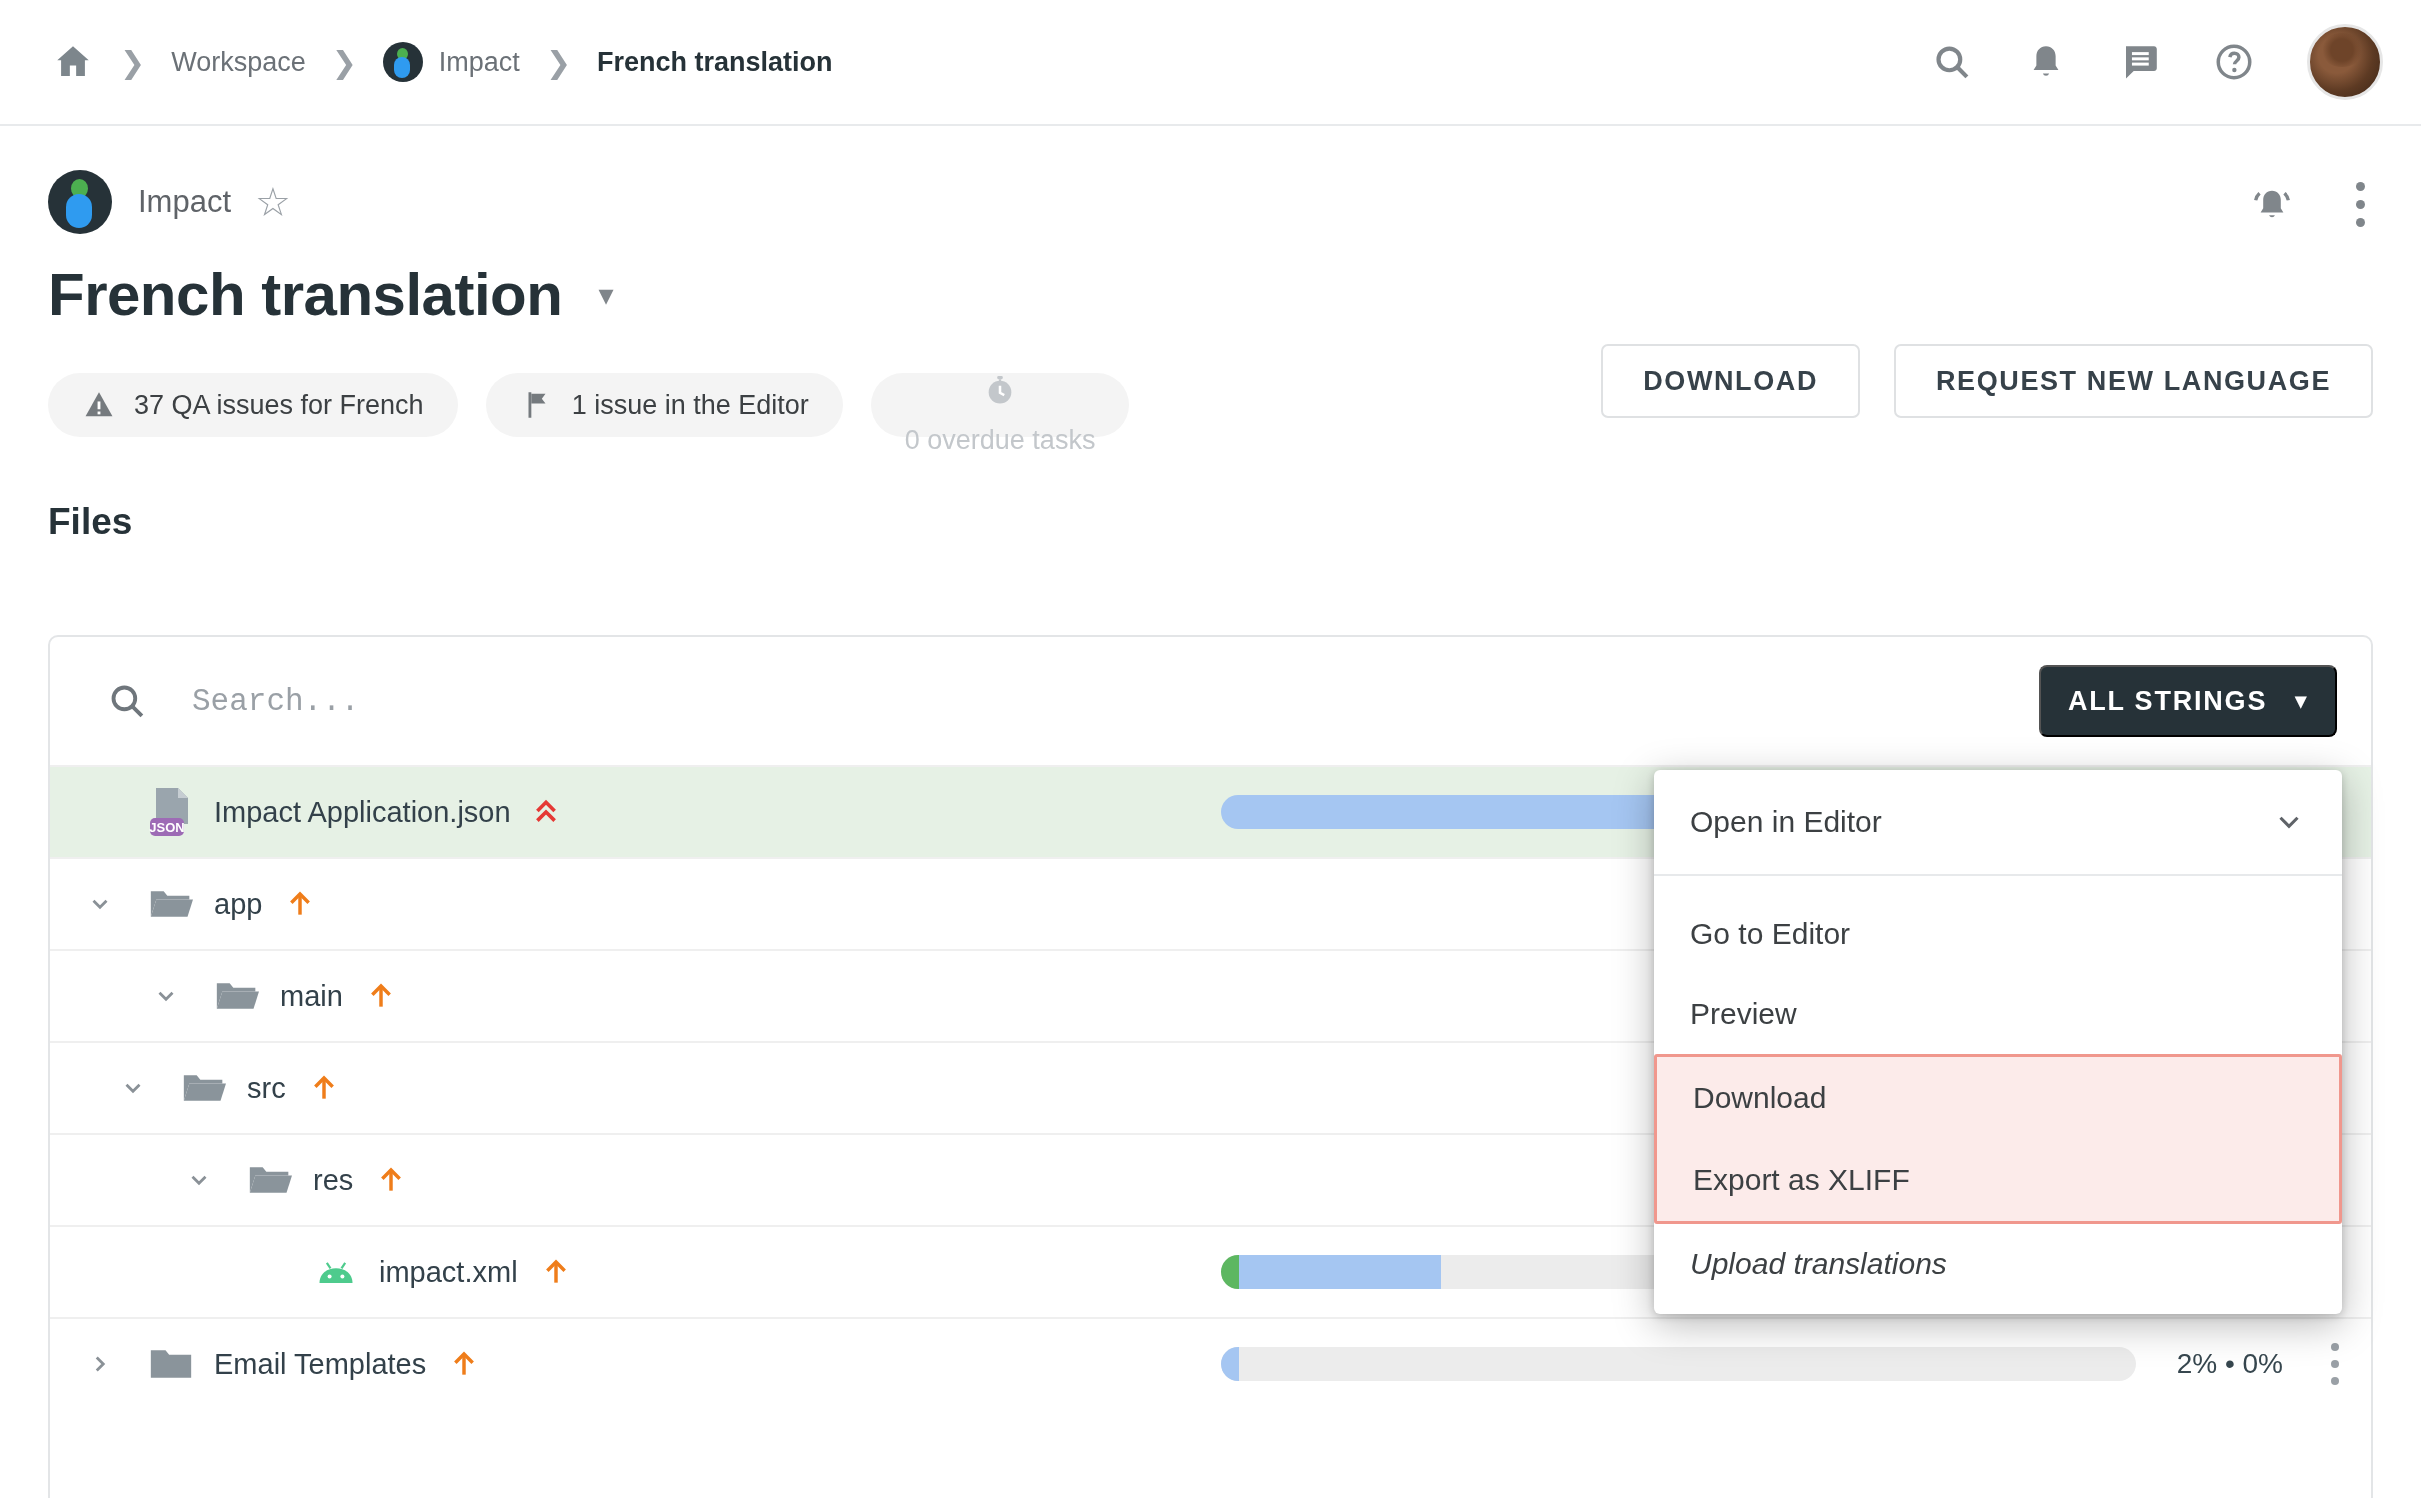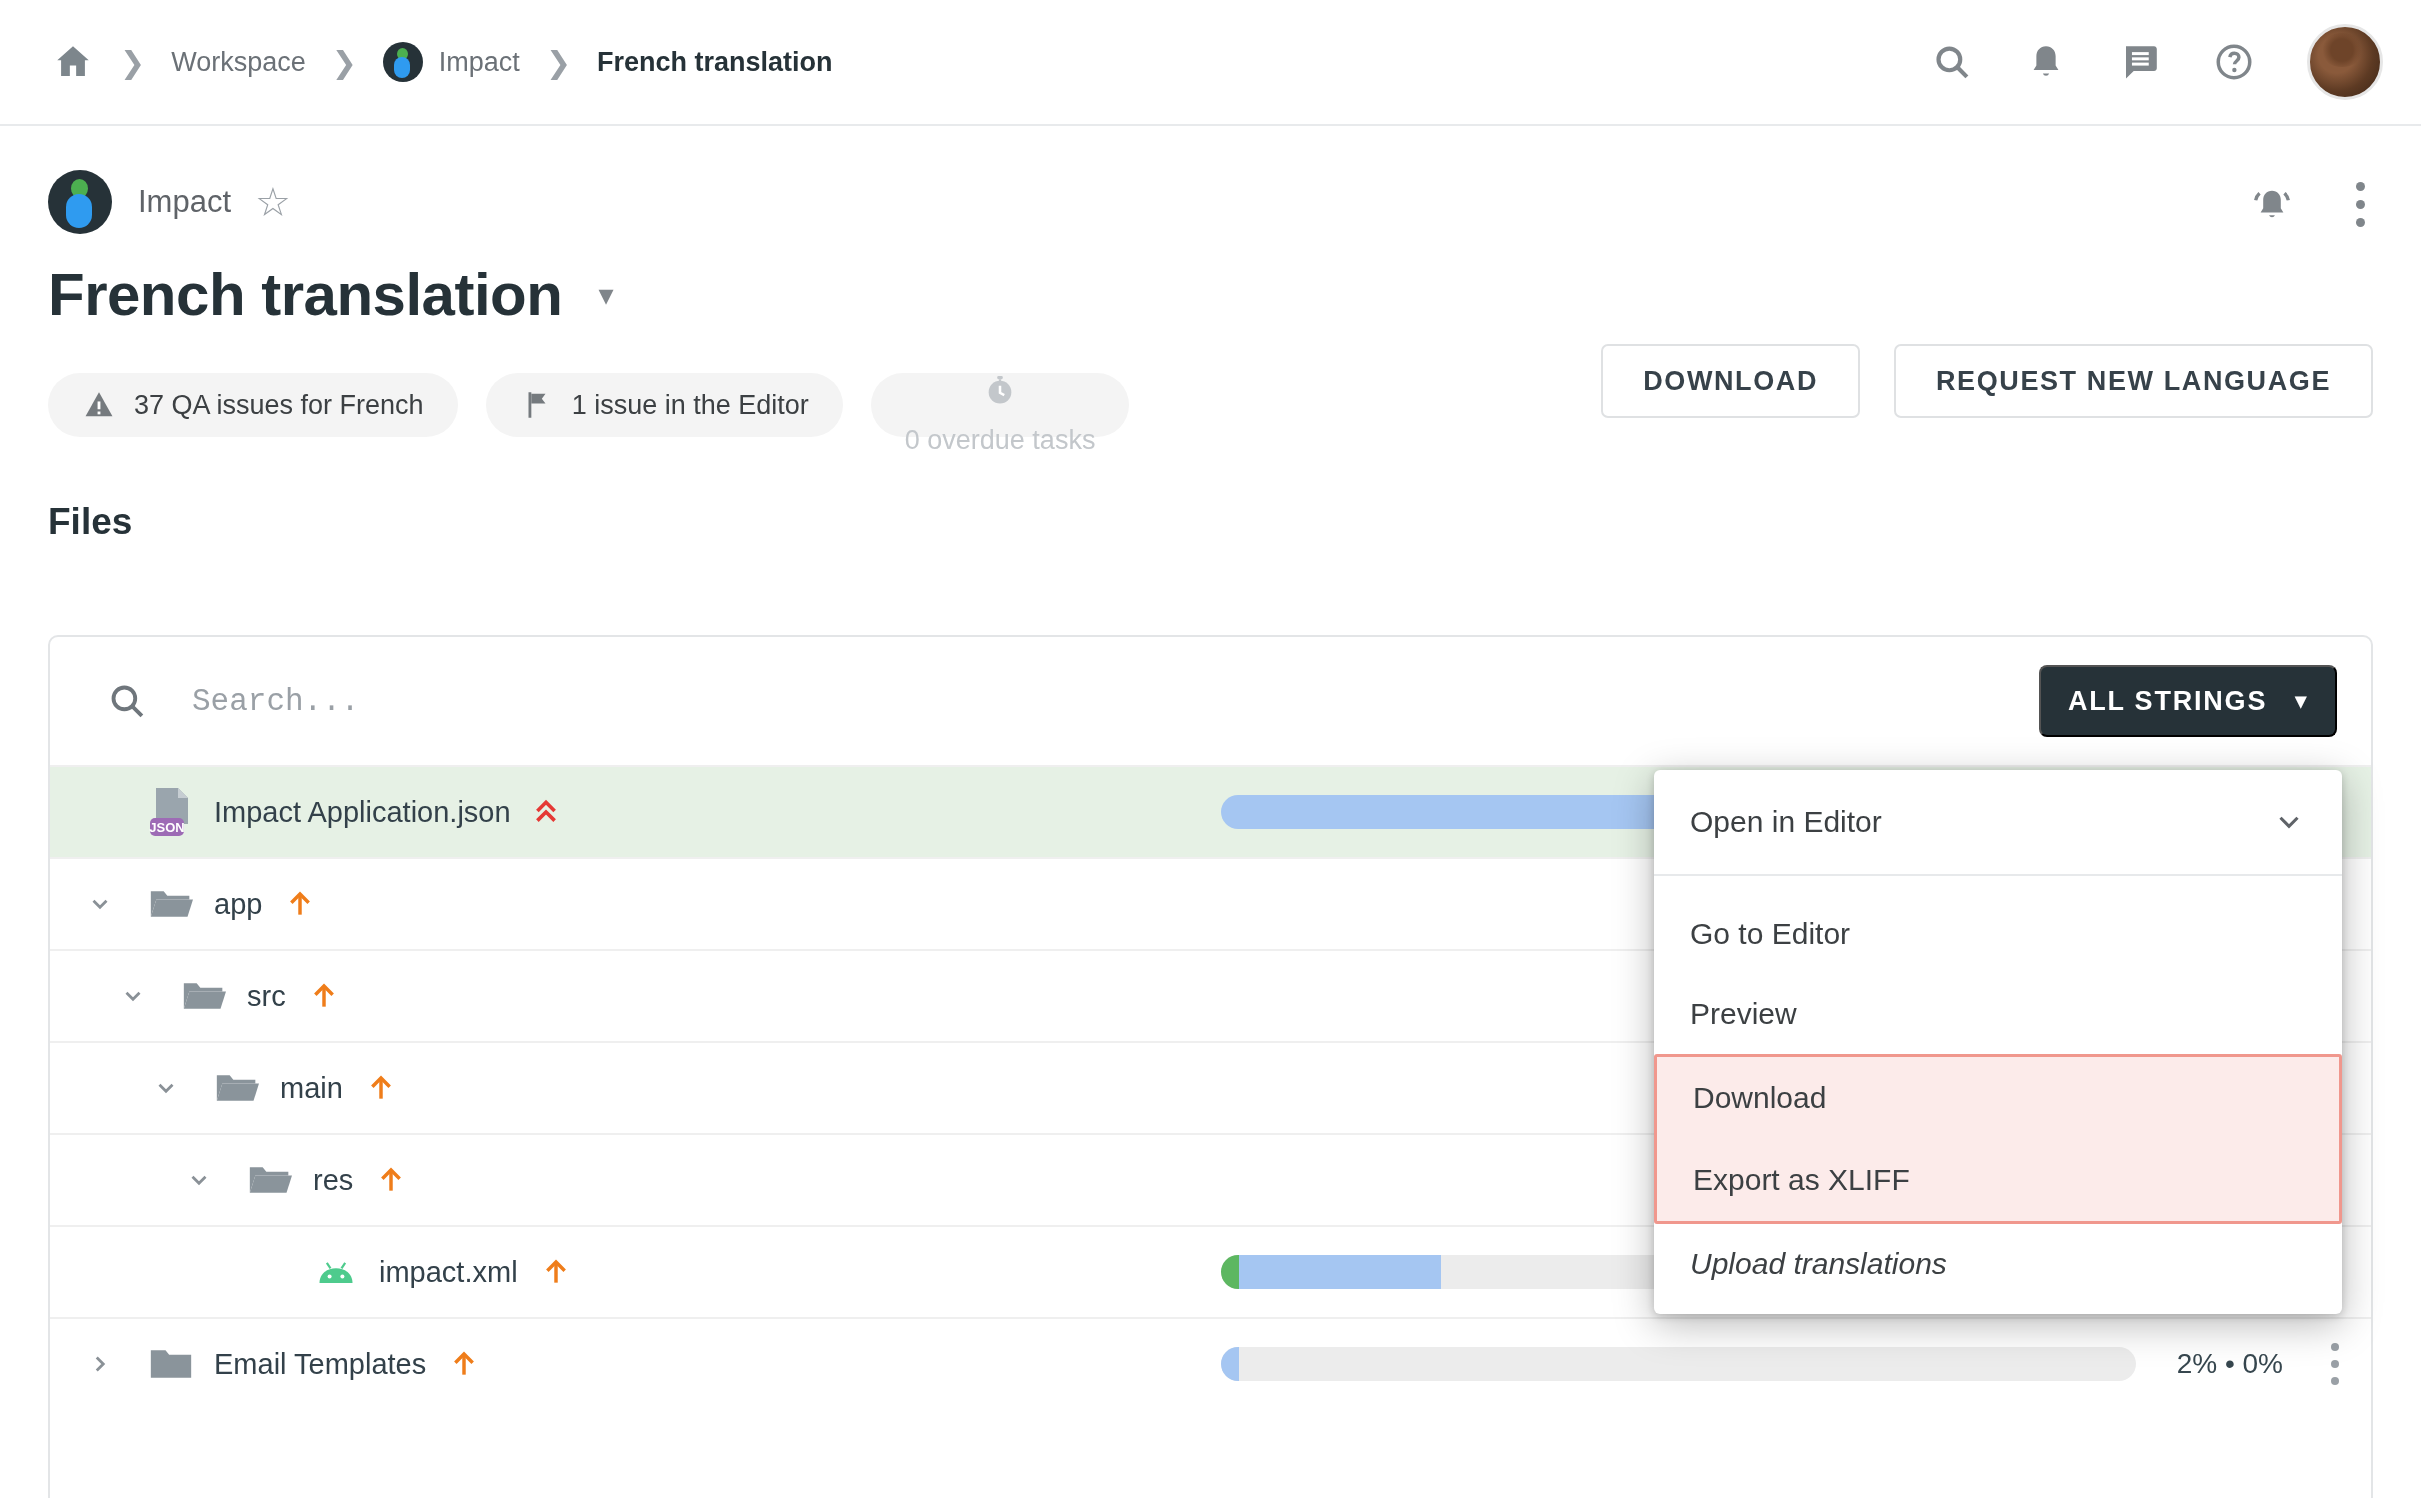--- a/index.html
+++ b/index.html
@@ -302,63 +302,63 @@
         </span>
     </div>
     <span class="row-kebab kebab">
         <i></i>
         <i></i>
         <i></i>
       </span>
   </div>
 
   <div class="frow">
+    <div class="tree-cell lvl2">
+      <span class="tw">
+          <svg viewBox="0 0 24 24" fill="none" stroke="#8a9197" stroke-width="2.6">
+            <path d="M6 9l6 6 6-6"></path>
+          </svg>
+        </span>
+      <span class="tree-gap"></span>
+      <span class="ficon">
+          <svg viewBox="0 0 48 40" width="44" height="38" fill="#8a949b">
+            <path d="M2 6h14l4 5h24v4H8L2 34z"></path>
+            <path d="M2 34 8 15h40l-6 19z"></path>
+          </svg>
+        </span>
+      <span class="fname">main</span>
+      <span class="uparrow icon">
+          <svg viewBox="0 0 24 24" width="32" height="32" fill="none" stroke="#ef7d1a" stroke-width="2.6">
+            <path d="M12 20V5"></path>
+            <path d="M5.5 11 12 4.5 18.5 11"></path>
+          </svg>
+        </span>
+    </div>
+    <span class="row-kebab kebab">
+        <i></i>
+        <i></i>
+        <i></i>
+      </span>
+  </div>
+
+  <div class="frow">
     <div class="tree-cell lvl1">
       <span class="tw">
           <svg viewBox="0 0 24 24" fill="none" stroke="#8a9197" stroke-width="2.6">
             <path d="M6 9l6 6 6-6"></path>
           </svg>
         </span>
       <span class="tree-gap"></span>
       <span class="ficon">
           <svg viewBox="0 0 48 40" width="44" height="38" fill="#8a949b">
             <path d="M2 6h14l4 5h24v4H8L2 34z"></path>
             <path d="M2 34 8 15h40l-6 19z"></path>
           </svg>
         </span>
       <span class="fname">src</span>
-      <span class="uparrow icon">
-          <svg viewBox="0 0 24 24" width="32" height="32" fill="none" stroke="#ef7d1a" stroke-width="2.6">
-            <path d="M12 20V5"></path>
-            <path d="M5.5 11 12 4.5 18.5 11"></path>
-          </svg>
-        </span>
-    </div>
-    <span class="row-kebab kebab">
-        <i></i>
-        <i></i>
-        <i></i>
-      </span>
-  </div>
-
-  <div class="frow">
-    <div class="tree-cell lvl2">
-      <span class="tw">
-          <svg viewBox="0 0 24 24" fill="none" stroke="#8a9197" stroke-width="2.6">
-            <path d="M6 9l6 6 6-6"></path>
-          </svg>
-        </span>
-      <span class="tree-gap"></span>
-      <span class="ficon">
-          <svg viewBox="0 0 48 40" width="44" height="38" fill="#8a949b">
-            <path d="M2 6h14l4 5h24v4H8L2 34z"></path>
-            <path d="M2 34 8 15h40l-6 19z"></path>
-          </svg>
-        </span>
-      <span class="fname">main</span>
       <span class="uparrow icon">
           <svg viewBox="0 0 24 24" width="32" height="32" fill="none" stroke="#ef7d1a" stroke-width="2.6">
             <path d="M12 20V5"></path>
             <path d="M5.5 11 12 4.5 18.5 11"></path>
           </svg>
         </span>
     </div>
     <span class="row-kebab kebab">
         <i></i>
         <i></i>

